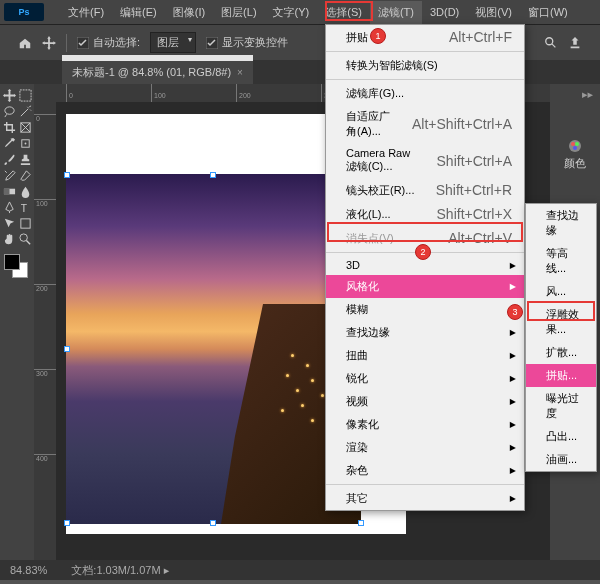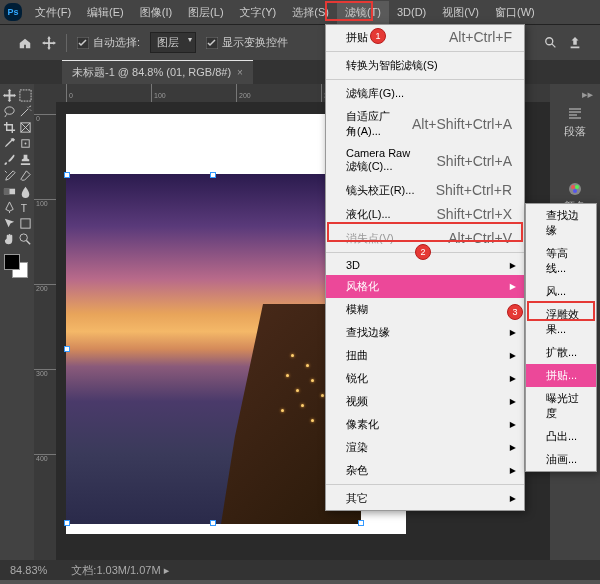--- a/index.html
+++ b/index.html
@@ -1,28 +1,28 @@
 <!DOCTYPE html>
 <html><head>
 <meta charset="utf-8">
 <style>
 *{margin:0;padding:0;box-sizing:border-box;font-family:'Microsoft YaHei',Arial,sans-serif;font-size:11px;user-select:none}
 body{background:#535353;width:600px;height:584px;overflow:hidden;color:#ccc;position:relative}
 .menubar{background:#444;height:24px;display:flex;align-items:center;padding:0 4px}
-.ps-logo{width:18px;height:18px;background:#001e36;color:#31a8ff;font-weight:bold;font-size:9px;display:flex;align-items:center;justify-content:center;border-radius:7px;margin-right:5px}
+.ps-logo{width:40px;height:18px;background:#001e36;color:#31a8ff;font-weight:bold;font-size:9px;display:flex;align-items:center;justify-content:center;border-radius:2px;margin-right:16px}
 .menu-item{padding:4px 8px;cursor:pointer}
 .menu-item.active{background:#5a5a5a}
 .toolbar{background:#444;height:36px;border-top:1px solid #222;display:flex;align-items:center;padding:0 18px;gap:10px}
 .tb-icon{width:14px;height:14px;display:inline-flex;align-items:center;justify-content:center}
 .chk{display:flex;align-items:center;gap:4px}
 .chk svg{width:12px;height:12px}
 .dd{background:#333;border:1px solid #222;padding:2px 16px 2px 6px;position:relative}
 .dd:after{content:"▾";position:absolute;right:3px;top:2px;font-size:8px}
 .doc-tab-bar{background:#333;height:24px;display:flex;align-items:flex-end;padding-left:62px}
-.doc-tab{background:#454545;padding:4px 10px;display:flex;align-items:center;gap:6px;border-top:1px solid #e5e5e5}
+.doc-tab{background:#454545;padding:4px 10px;display:flex;align-items:center;gap:6px;border-top:6px solid #e5e5e5}
 .doc-tab .x{font-size:10px;color:#999}
 .workspace{display:flex;height:476px}
 .tools-left{width:34px;background:#424242;display:grid;grid-template-columns:1fr 1fr;gap:2px;padding:4px 2px;align-content:start}
 .tool{width:14px;height:14px;display:flex;align-items:center;justify-content:center;color:#ccc}
 .tool svg{width:13px;height:13px}
 .swatch-area{grid-column:1/3;margin-top:6px;position:relative;height:30px}
 .sw-fg{position:absolute;width:16px;height:16px;background:#000;border:1px solid #999;top:0;left:2px}
 .sw-bg{position:absolute;width:16px;height:16px;background:#fff;border:1px solid #999;top:8px;left:10px}
 .ruler-v{width:22px;background:#3a3a3a;position:relative;overflow:hidden}
 .ruler-v .tick{position:absolute;left:0;width:100%;border-top:1px solid #777;font-size:7px;color:#999;padding-left:2px}
@@ -268,26 +268,20 @@
     <div class="handle" style="top:88px;left:302px"></div>
     <div class="handle" style="top:262px;left:8px"></div>
     <div class="handle" style="top:262px;left:302px"></div>
     <div class="handle" style="top:436px;left:8px"></div>
     <div class="handle" style="top:436px;left:154px"></div>
     <div class="handle" style="top:436px;left:302px"></div>
   </div>
 
   <div class="panels-right">
     <div class="panel-collapse">▸▸</div>
-    <div class="panel-btn">
-      <svg viewBox="0 0 16 16">
-          <path d="M2 3h12M2 6h12M2 9h8M2 12h12" stroke="#ccc" stroke-width="1.2"></path>
-        </svg>
-      <span>段落</span>
-    </div>
     <div style="height:30px"></div>
     <div class="panel-btn">
       <svg viewBox="0 0 16 16">
           <circle cx="8" cy="8" r="6" fill="#888"></circle>
           <circle cx="6" cy="6" r="2" fill="#e55"></circle>
           <circle cx="10" cy="6" r="2" fill="#5e5"></circle>
           <circle cx="8" cy="10" r="2" fill="#55e"></circle>
         </svg>
       <span>颜色</span>
     </div>

